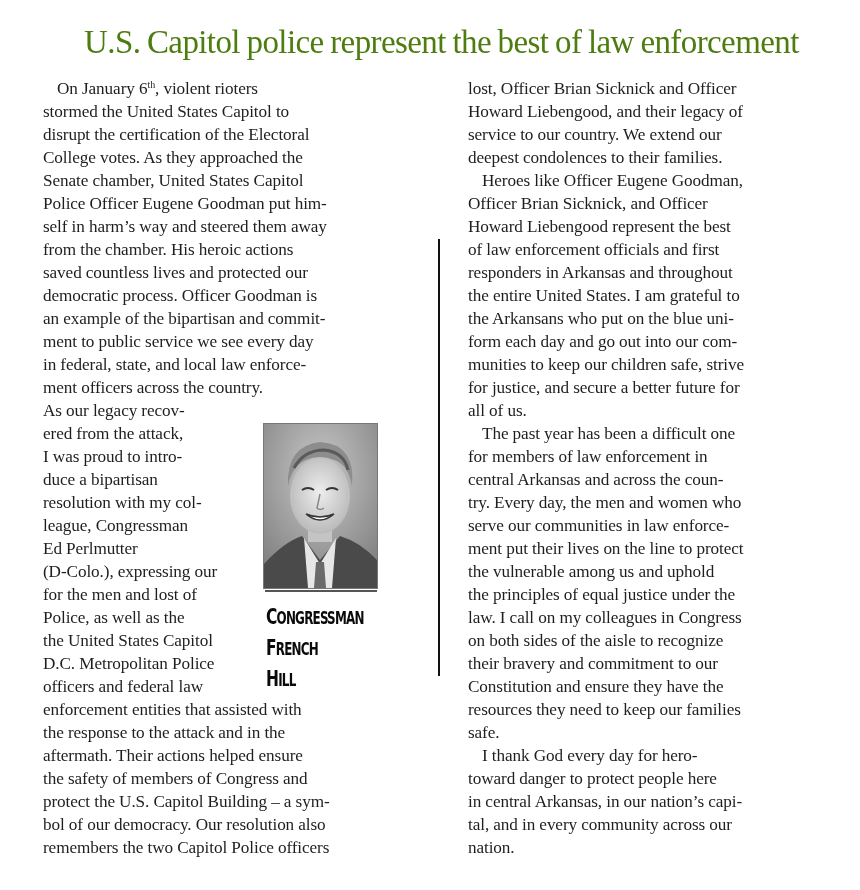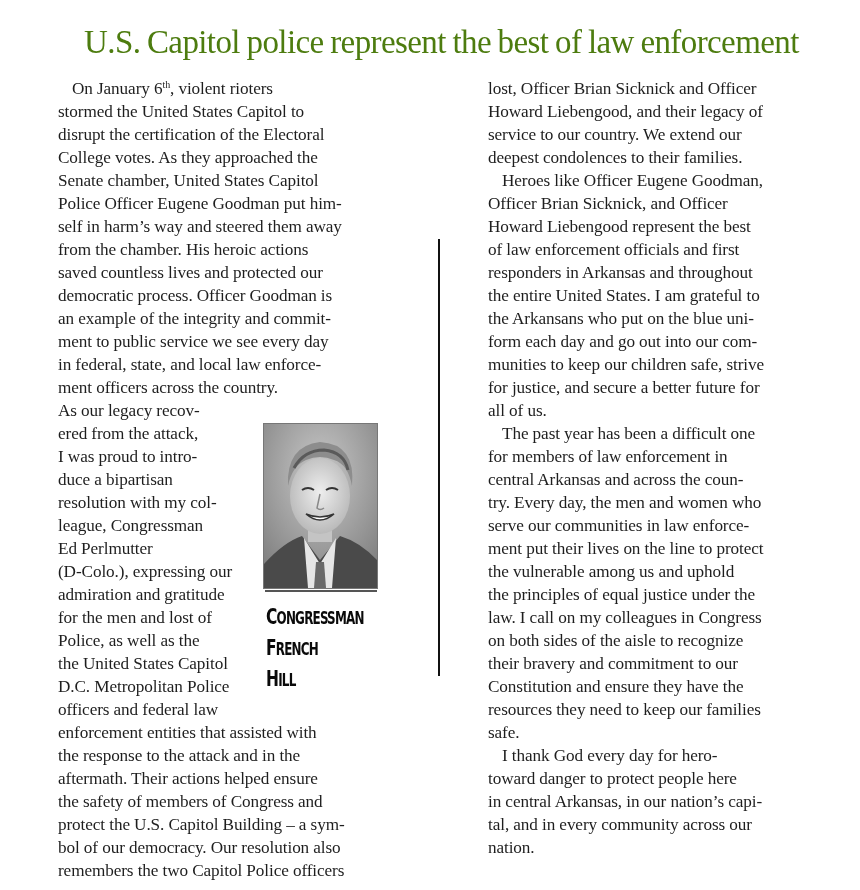--- a/index.html
+++ b/index.html
@@ -11,22 +11,22 @@
       color: #4d7c0f; white-space: nowrap; line-height: 40px; margin-left: 36px;
     }
     .col {
       position: absolute; top: 77px;
       font-family: "Liberation Serif", "DejaVu Serif", serif;
       font-size: 17.2px; line-height: 23px; color: #1e1e1e;
       letter-spacing: -0.1px;
     }
     .col .ln { display: block; white-space: nowrap; height: 23px; }
     .col .ind { padding-left: 14px; }
-    #col-left { left: 58px; width: 340px; }
-    #col-right { left: 488px; width: 340px; }
+    #col-left { left: 43px; width: 340px; }
+    #col-right { left: 468px; width: 340px; }
     sup { font-size: 10px; line-height: 0; vertical-align: 6px; }
     .rule {
       position: absolute; left: 438px; top: 239px; width: 2px; height: 437px;
       background: #111;
     }
     .photo {
       position: absolute; left: 263px; top: 423px; width: 113px; height: 164px;
       border: 1px solid #777; overflow: hidden;
       background: linear-gradient(180deg, #8f8f8f 0%, #b5b5b5 40%, #9a9a9a 100%);
     }
@@ -52,33 +52,32 @@
     <span class="ln ind"><span>On January 6</span><sup>th</sup><span>, violent rioters</span></span>
     <span class="ln"><span>stormed the United States Capitol to</span></span>
     <span class="ln"><span>disrupt the certification of the Electoral</span></span>
     <span class="ln"><span>College votes. As they approached the</span></span>
     <span class="ln"><span>Senate chamber, United States Capitol</span></span>
     <span class="ln"><span>Police Officer Eugene Goodman put him-</span></span>
     <span class="ln"><span>self in harm’s way and steered them away</span></span>
     <span class="ln"><span>from the chamber. His heroic actions</span></span>
     <span class="ln"><span>saved countless lives and protected our</span></span>
     <span class="ln"><span>democratic process. Officer Goodman is</span></span>
-    <span class="ln"><span>an example of the integrity and commit-</span></span>
+    <span class="ln"><span>an example of the bipartisan and commit-</span></span>
     <span class="ln"><span>ment to public service we see every day</span></span>
     <span class="ln"><span>in federal, state, and local law enforce-</span></span>
     <span class="ln"><span>ment officers across the country.</span></span>
     <span class="ln"><span>As our legacy recov-</span></span>
     <span class="ln"><span>ered from the attack,</span></span>
     <span class="ln"><span>I was proud to intro-</span></span>
     <span class="ln"><span>duce a bipartisan</span></span>
     <span class="ln"><span>resolution with my col-</span></span>
     <span class="ln"><span>league, Congressman</span></span>
     <span class="ln"><span>Ed Perlmutter</span></span>
     <span class="ln"><span>(D-Colo.), expressing our</span></span>
-    <span class="ln"><span>admiration and gratitude</span></span>
     <span class="ln"><span>for the men and lost of</span></span>
     <span class="ln"><span>Police, as well as the</span></span>
     <span class="ln"><span>the United States Capitol</span></span>
     <span class="ln"><span>D.C. Metropolitan Police</span></span>
     <span class="ln"><span>officers and federal law</span></span>
     <span class="ln"><span>enforcement entities that assisted with</span></span>
     <span class="ln"><span>the response to the attack and in the</span></span>
     <span class="ln"><span>aftermath. Their actions helped ensure</span></span>
     <span class="ln"><span>the safety of members of Congress and</span></span>
     <span class="ln"><span>protect the U.S. Capitol Building – a sym-</span></span>

